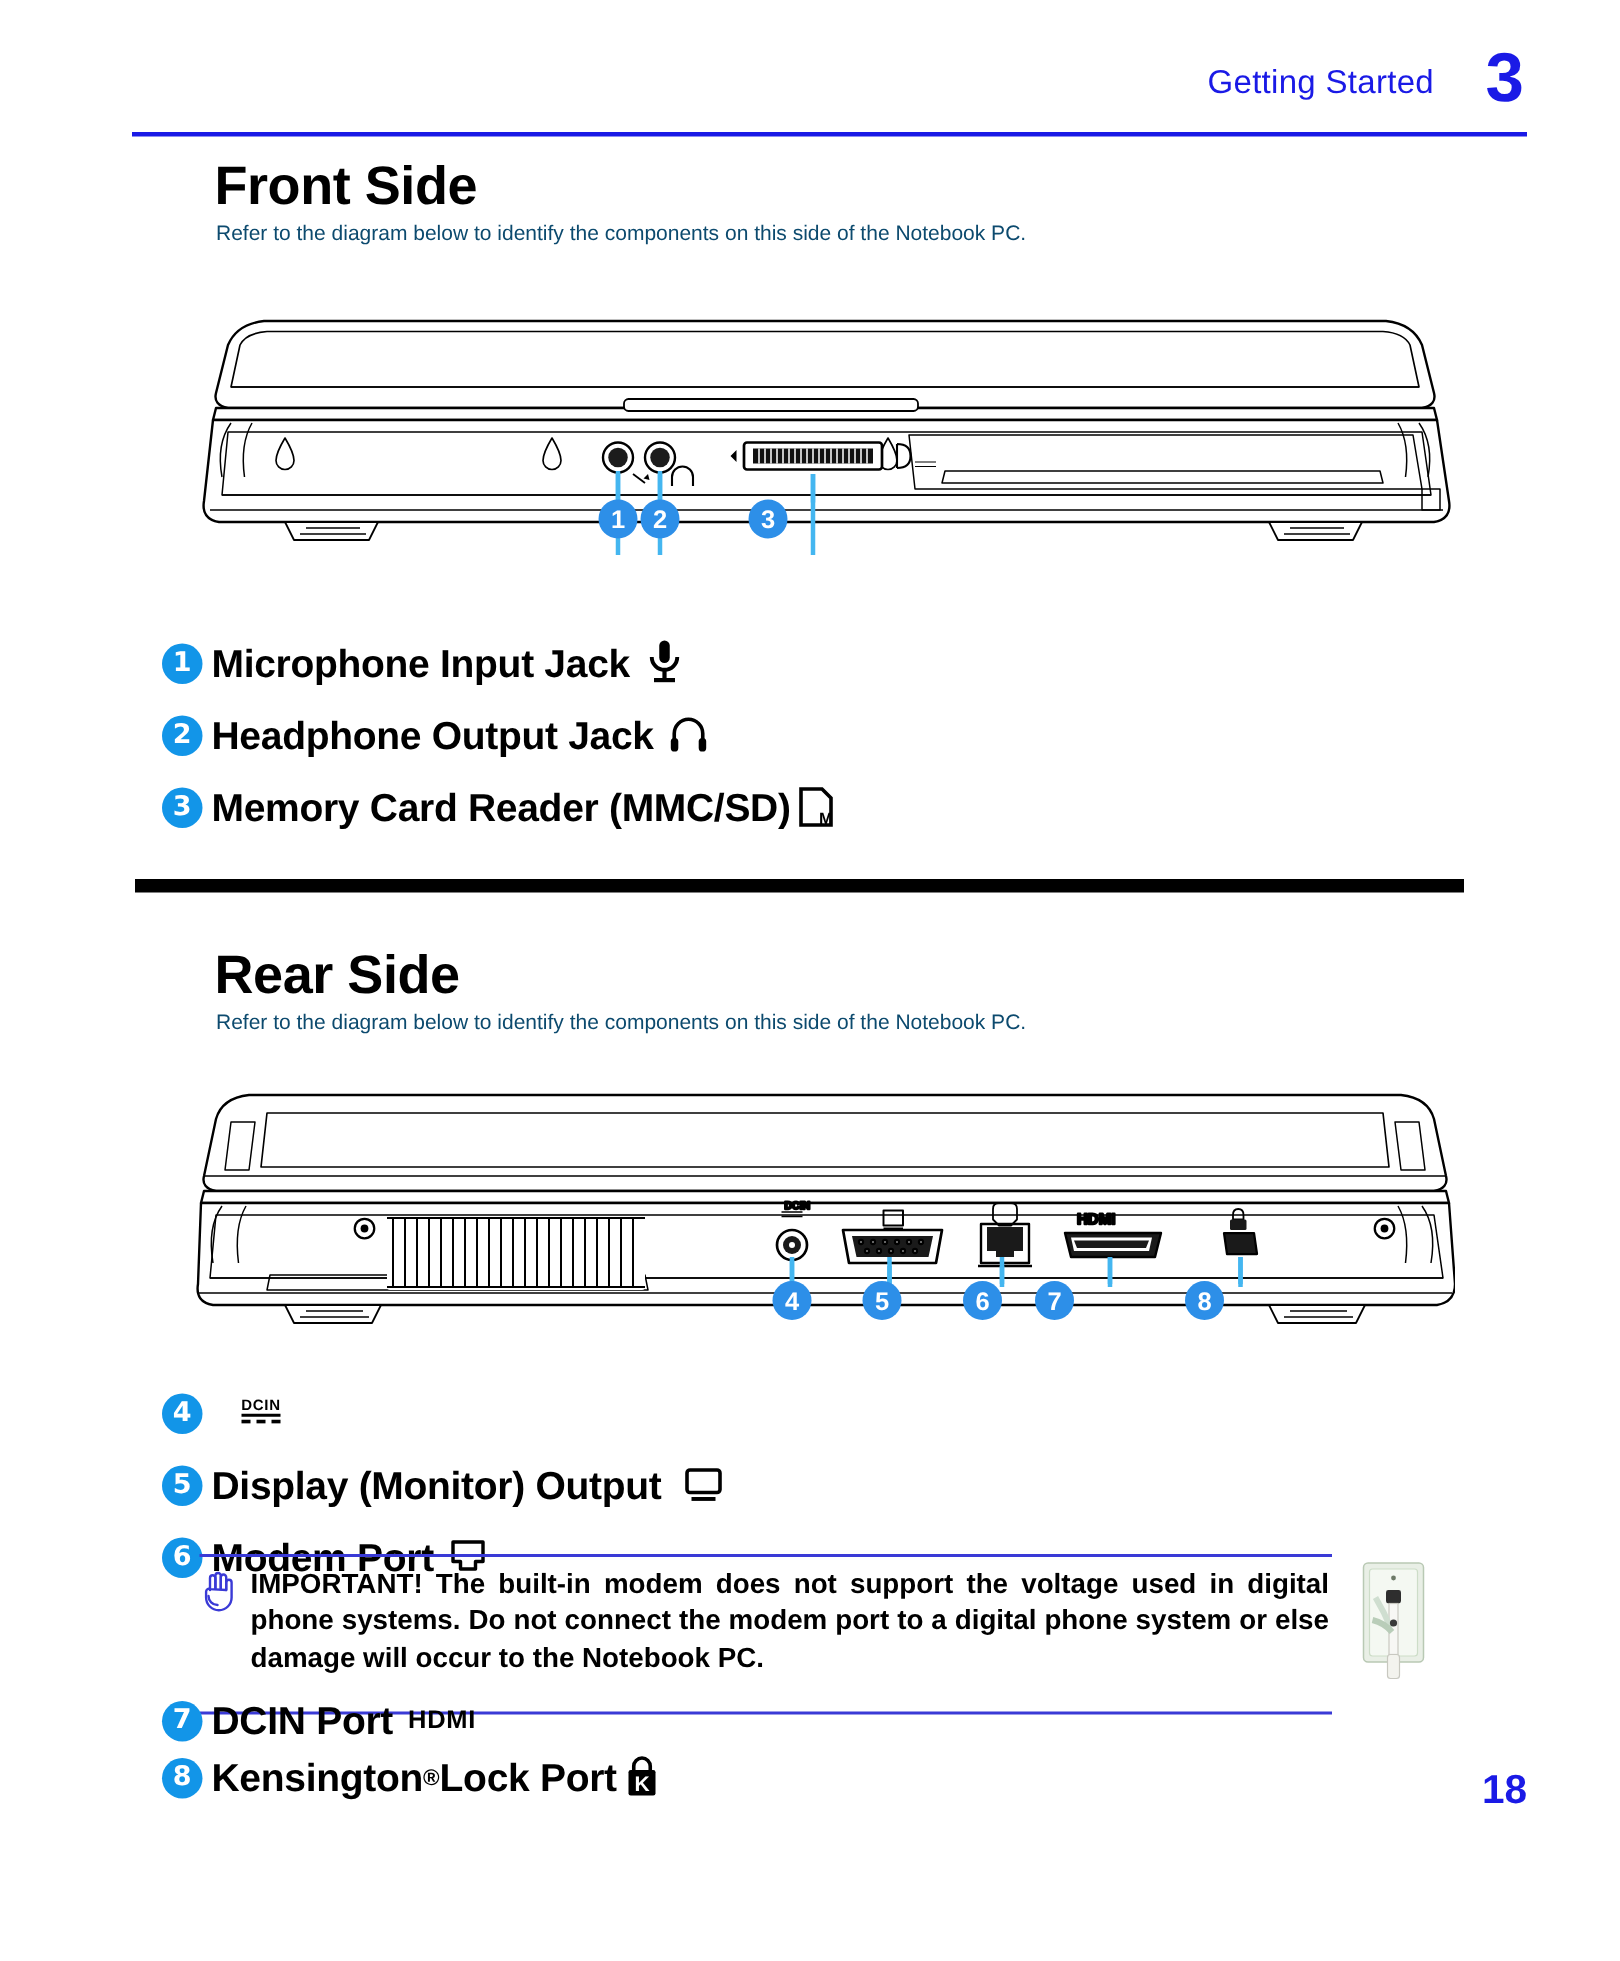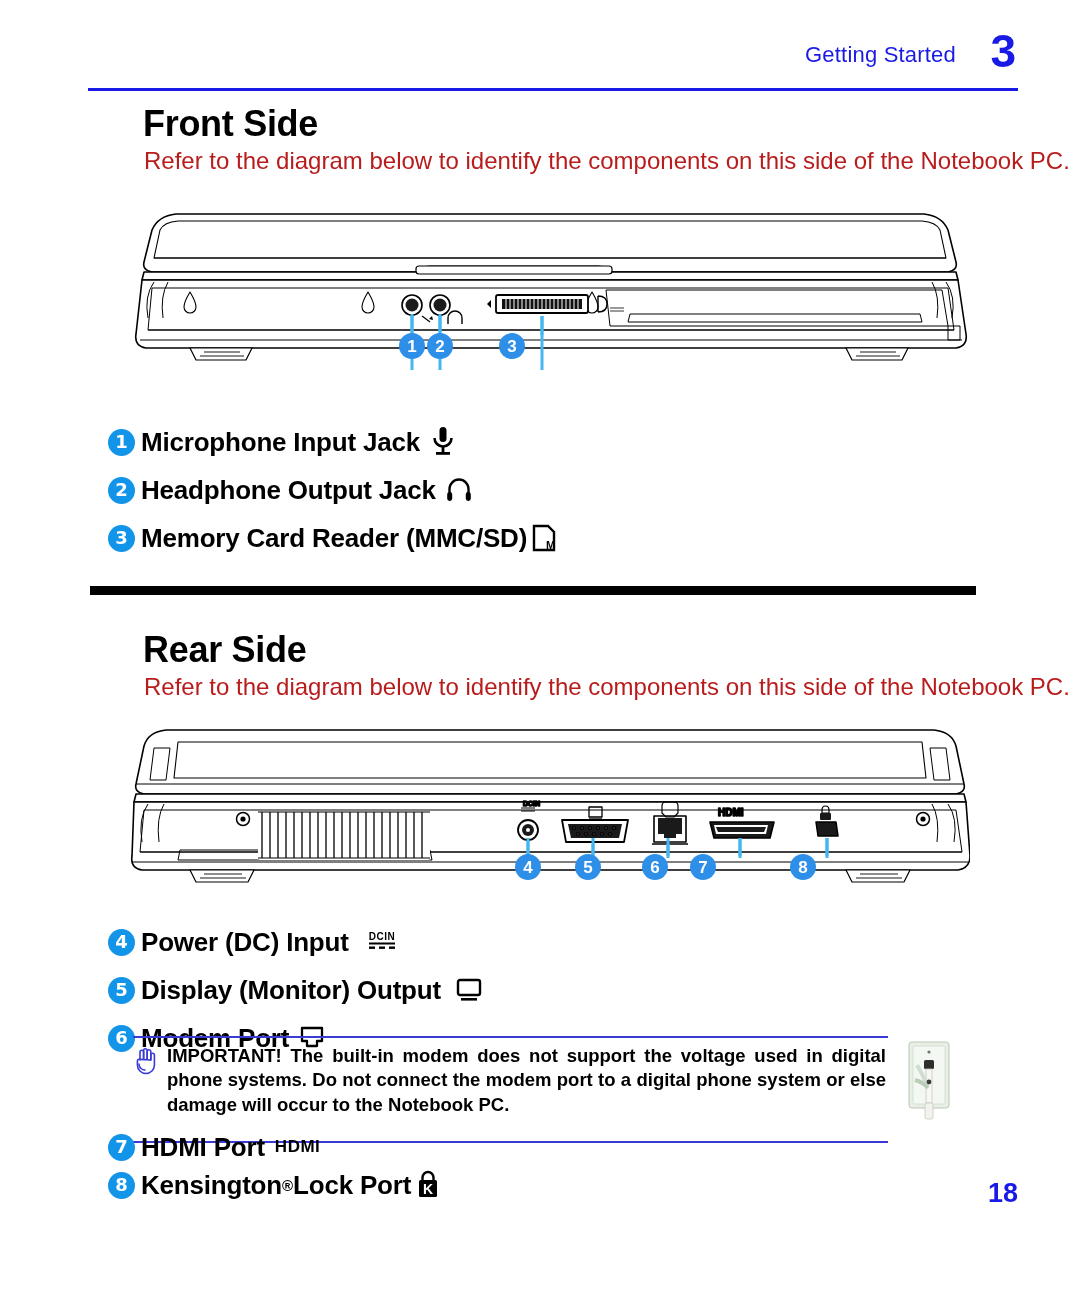--- a/index.html
+++ b/index.html
@@ -64,23 +64,23 @@
     font-size: 36px;
     font-weight: bold;
     letter-spacing: -0.3px;
     line-height: 1;
     color: #000;
     text-align: right;
   }
   .section-desc {
     position: absolute;
     left: 144px;
-    font-size: 24px;
+    font-size: 14px;
     line-height: 1.1;
-    color: #b91c1c;
+    color: #0c4a6e;
     white-space: nowrap;
   }
 
   
   .thick-divider {
     position: absolute;
     left: 90px;
     width: 886px;
     height: 9px;
     background: #000;
@@ -476,21 +476,20 @@
     <svg width="28" height="28">
         <circle cx="14" cy="14" r="13" fill="#2d8fe8"></circle>
         <text x="14" y="20" font-family="Liberation Sans, sans-serif" font-size="17" font-weight="bold" fill="#fff" text-anchor="middle">8</text>
       </svg>
   </div>
 
   <div class="feature-list" style="top:918px;">
 
     <div class="feature-row">
       <span class="bullet-num">4</span>
-      <span class="feature-label">Power (DC) Input</span>
       <span class="feature-icon" style="margin-left:16px;">
         <svg width="34" height="26" viewBox="0 0 34 26">
           <text x="17" y="11" font-family="Liberation Sans, sans-serif" font-size="10" font-weight="bold" fill="#000" text-anchor="middle" letter-spacing="0.5">DCIN</text>
           <rect x="4" y="13.5" width="26" height="2" fill="#000"></rect>
           <rect x="4" y="17.5" width="6" height="2.4" fill="#000"></rect>
           <rect x="14" y="17.5" width="6" height="2.4" fill="#000"></rect>
           <rect x="24" y="17.5" width="6" height="2.4" fill="#000"></rect>
         </svg>
       </span>
     </div>
@@ -549,21 +548,21 @@
       <path d="M17 29 q6 10 10 20" fill="none" stroke="#cfded0" stroke-width="4"></path>
       <path d="M15 44 q8 2 13 8" fill="none" stroke="#b9cdb9" stroke-width="4"></path>
       <circle cx="29" cy="46" r="2.4" fill="#3a3a3a"></circle>
     </svg>
   </div>
 
   <div class="feature-list" style="top:1128px;">
 
     <div class="feature-row" style="height:38px;">
       <span class="bullet-num">7</span>
-      <span class="feature-label">HDMI Port</span>
+      <span class="feature-label">DCIN Port</span>
       <span class="icon-text">HDMI</span>
     </div>
 
     <div class="feature-row" style="height:38px;">
       <span class="bullet-num">8</span>
       <span class="feature-label">Kensington</span>
         <span class="reg-mark">®</span>
         <span class="feature-label"> Lock Port</span>
       <span class="feature-icon tight">
         <svg width="26" height="30" viewBox="0 0 26 30">

